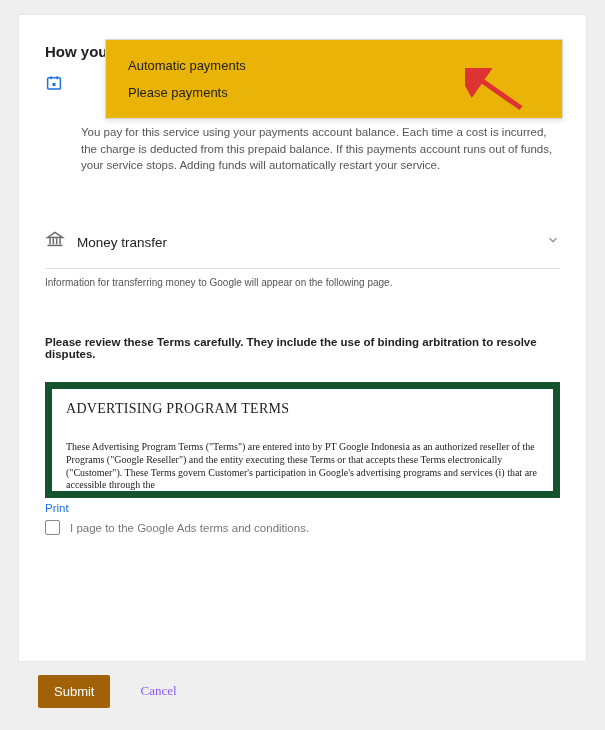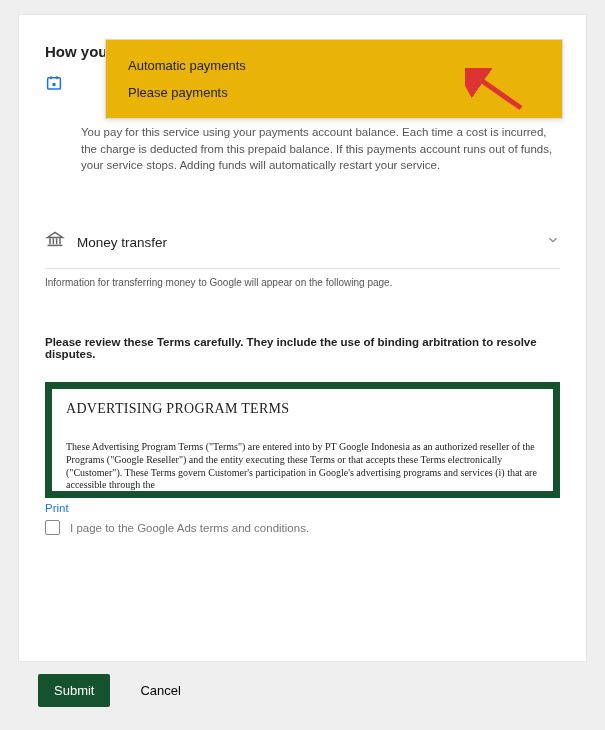--- a/index.html
+++ b/index.html
@@ -162,22 +162,22 @@
       gap: 14px;
     }
     .btn {
       font-size: 13px;
       font-weight: 500;
       padding: 9px 16px;
       border-radius: 2px;
       cursor: pointer;
       border: none;
     }
-    .btn-primary { background: #14532d; color: #fff; }
-    .btn-secondary { background: transparent; color: #000000; }
+    .btn-primary { background: #a16207; color: #fff; }
+    .btn-secondary { background: transparent; color: #8b5cf6; font-family: Liberation Serif, serif; }
   </style>
 </head>
 <body>
 
 <div class="page">
   <div class="card">
     
     <div class="sec-title">How you pay</div>
 
     <div class="row how-pay-row">

